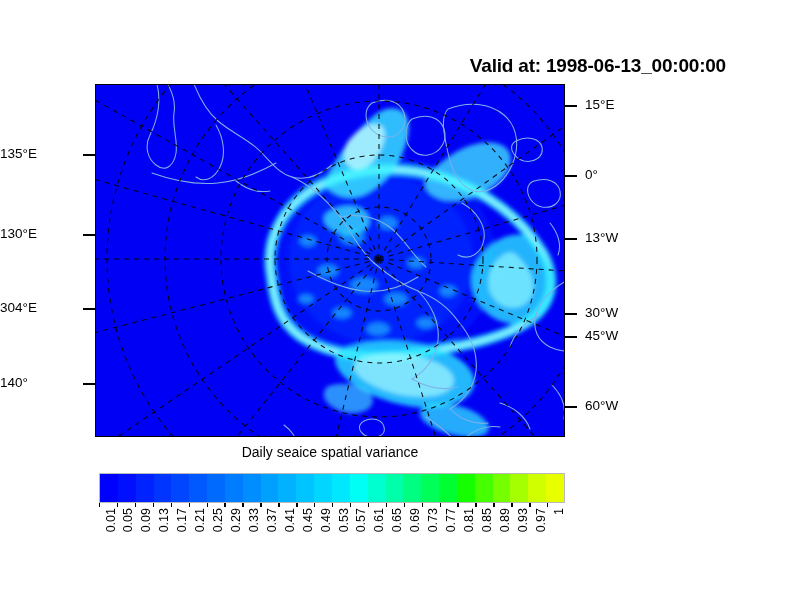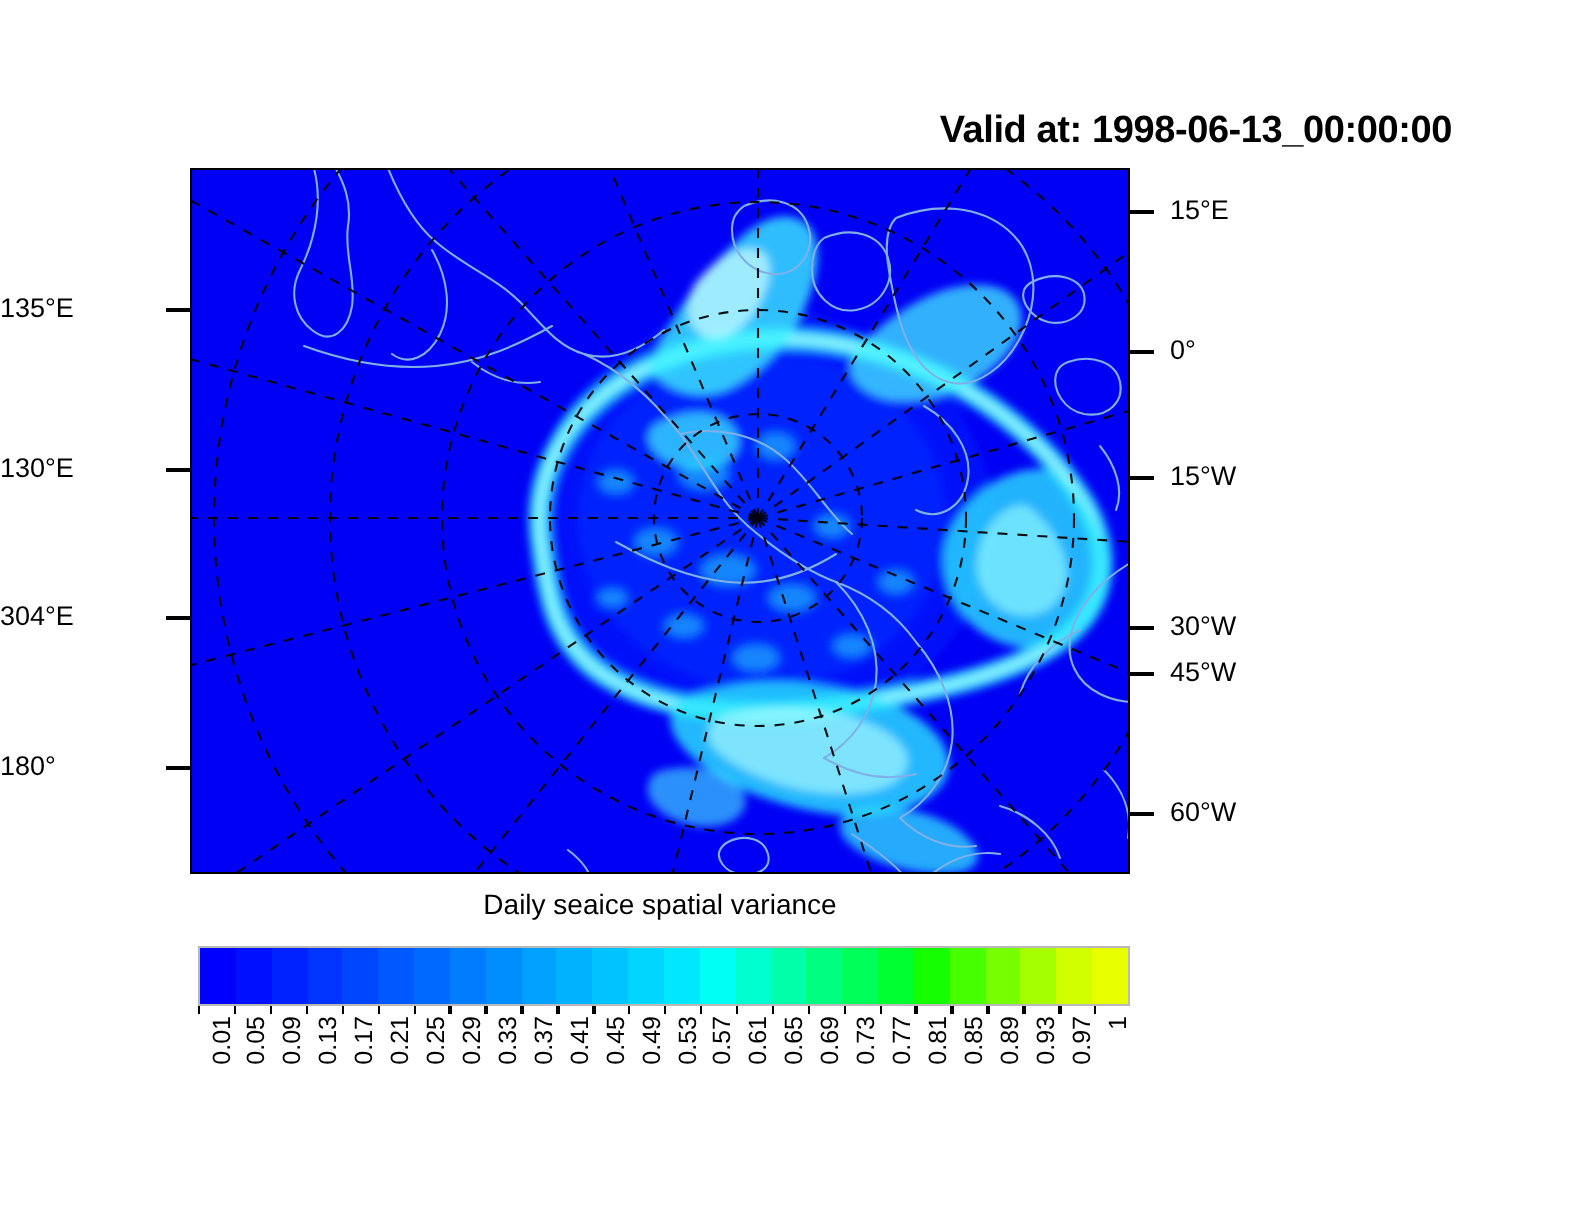--- a/index.html
+++ b/index.html
@@ -294,34 +294,34 @@
 
   <div>
     <div class="tick left" style="top:154px"></div>
     <div class="tick left" style="top:234px"></div>
     <div class="tick left" style="top:308px"></div>
     <div class="tick left" style="top:383px"></div>
 
     <div class="axis-label left" style="left:0px; width:78px; top:154px">135°E</div>
     <div class="axis-label left" style="left:0px; width:78px; top:234px">130°E</div>
     <div class="axis-label left" style="left:0px; width:78px; top:308px">304°E</div>
-    <div class="axis-label left" style="left:0px; width:78px; top:383px">180°</div>
+    <div class="axis-label left" style="left:0px; width:78px; top:383px">140°</div>
   </div>
 
   <div>
     <div class="tick right" style="top:105px"></div>
     <div class="tick right" style="top:175px"></div>
     <div class="tick right" style="top:238px"></div>
     <div class="tick right" style="top:313px"></div>
     <div class="tick right" style="top:336px"></div>
     <div class="tick right" style="top:406px"></div>
 
     <div class="axis-label right" style="left:585px; top:105px">15°E</div>
     <div class="axis-label right" style="left:585px; top:175px">0°</div>
-    <div class="axis-label right" style="left:585px; top:238px">15°W</div>
+    <div class="axis-label right" style="left:585px; top:238px">13°W</div>
     <div class="axis-label right" style="left:585px; top:313px">30°W</div>
     <div class="axis-label right" style="left:585px; top:336px">45°W</div>
     <div class="axis-label right" style="left:585px; top:406px">60°W</div>
   </div>
 
   <div id="caption">Daily seaice spatial variance</div>
 
   <div id="colorbar-wrap">
     <div id="colorbar">
         <div class="swatch" style="background: rgb(0, 0, 255);"></div>

